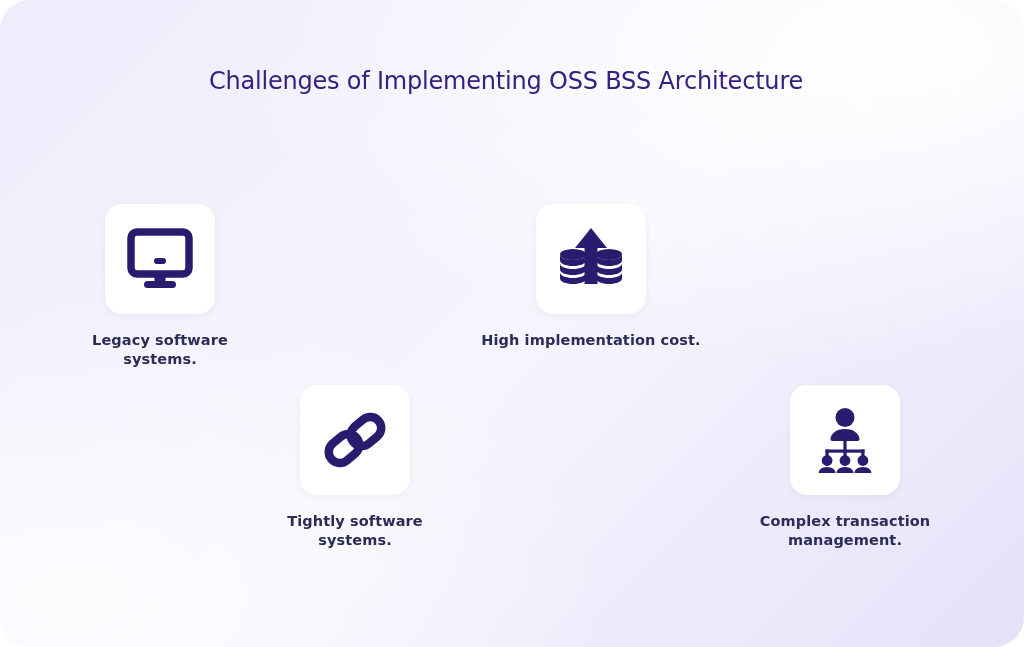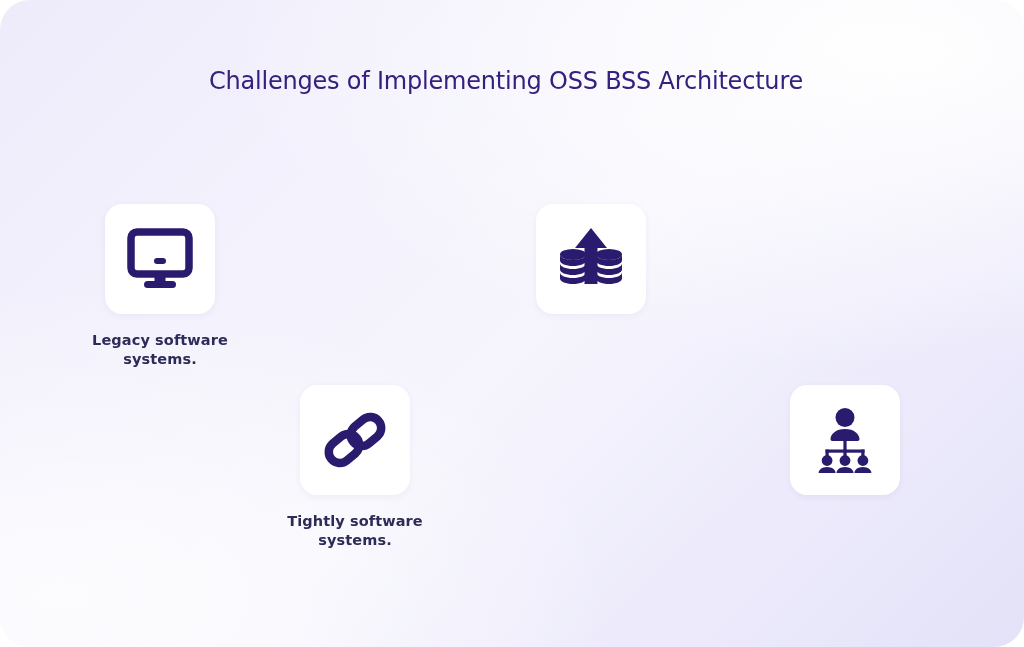--- a/index.html
+++ b/index.html
@@ -114,20 +114,21 @@
             <ellipse cx="51" cy="28.5" rx="13" ry="5.5"></ellipse>
             <path d="M38 28.5v6c0 3 5.8 5.5 13 5.5s13-2.5 13-5.5v-6c0 3-5.8 5.5-13 5.5s-13-2.5-13-5.5z"></path>
             <path d="M38 37.5v6c0 3 5.8 5.5 13 5.5s13-2.5 13-5.5v-6c0 3-5.8 5.5-13 5.5s-13-2.5-13-5.5z"></path>
             <path d="M38 46.5v6c0 3 5.8 5.5 13 5.5s13-2.5 13-5.5v-6c0 3-5.8 5.5-13 5.5s-13-2.5-13-5.5z"></path>
 
             <path d="M33 2 L49 22 L39.5 22 L39.5 58 L26.5 58 L26.5 22 L17 22 Z"></path>
           </g>
         </svg>
       </span>
     </div>
+    <div class="item-label">High implementation cost.</div>
   </div>
 
   <div class="item" id="item-coupled">
     <div class="icon-card">
       <span>
         <svg width="64" height="64" viewBox="0 0 64 64" fill="none">
           <g stroke="#2b1b6e" stroke-width="8.5" stroke-linecap="round" fill="none">
             <rect x="4.5" y="29.5" width="33" height="22" rx="11" transform="rotate(-40 21 40.5)"></rect>
             <rect x="26.5" y="12.5" width="33" height="22" rx="11" transform="rotate(-40 43 23.5)"></rect>
           </g>
@@ -156,15 +157,17 @@
             <circle cx="14.1" cy="53.5" r="5.4"></circle>
             <path d="M14.1 60c-5.3 0-8.5 3-8.5 6.1 0 .7.6 1.1 1.4 1.1h14.2c.8 0 1.4-.4 1.4-1.1 0-3.1-3.2-6.1-8.5-6.1z"></path>
             <circle cx="32" cy="53.5" r="5.4"></circle>
             <path d="M32 60c-5.3 0-8.5 3-8.5 6.1 0 .7.6 1.1 1.4 1.1h14.2c.8 0 1.4-.4 1.4-1.1 0-3.1-3.2-6.1-8.5-6.1z"></path>
             <circle cx="49.9" cy="53.5" r="5.4"></circle>
             <path d="M49.9 60c-5.3 0-8.5 3-8.5 6.1 0 .7.6 1.1 1.4 1.1h14.2c.8 0 1.4-.4 1.4-1.1 0-3.1-3.2-6.1-8.5-6.1z"></path>
           </g>
         </svg>
       </span>
     </div>
+    <div class="item-label">Complex transaction
+management.</div>
   </div>
 
 </div>
 
 </body></html>

